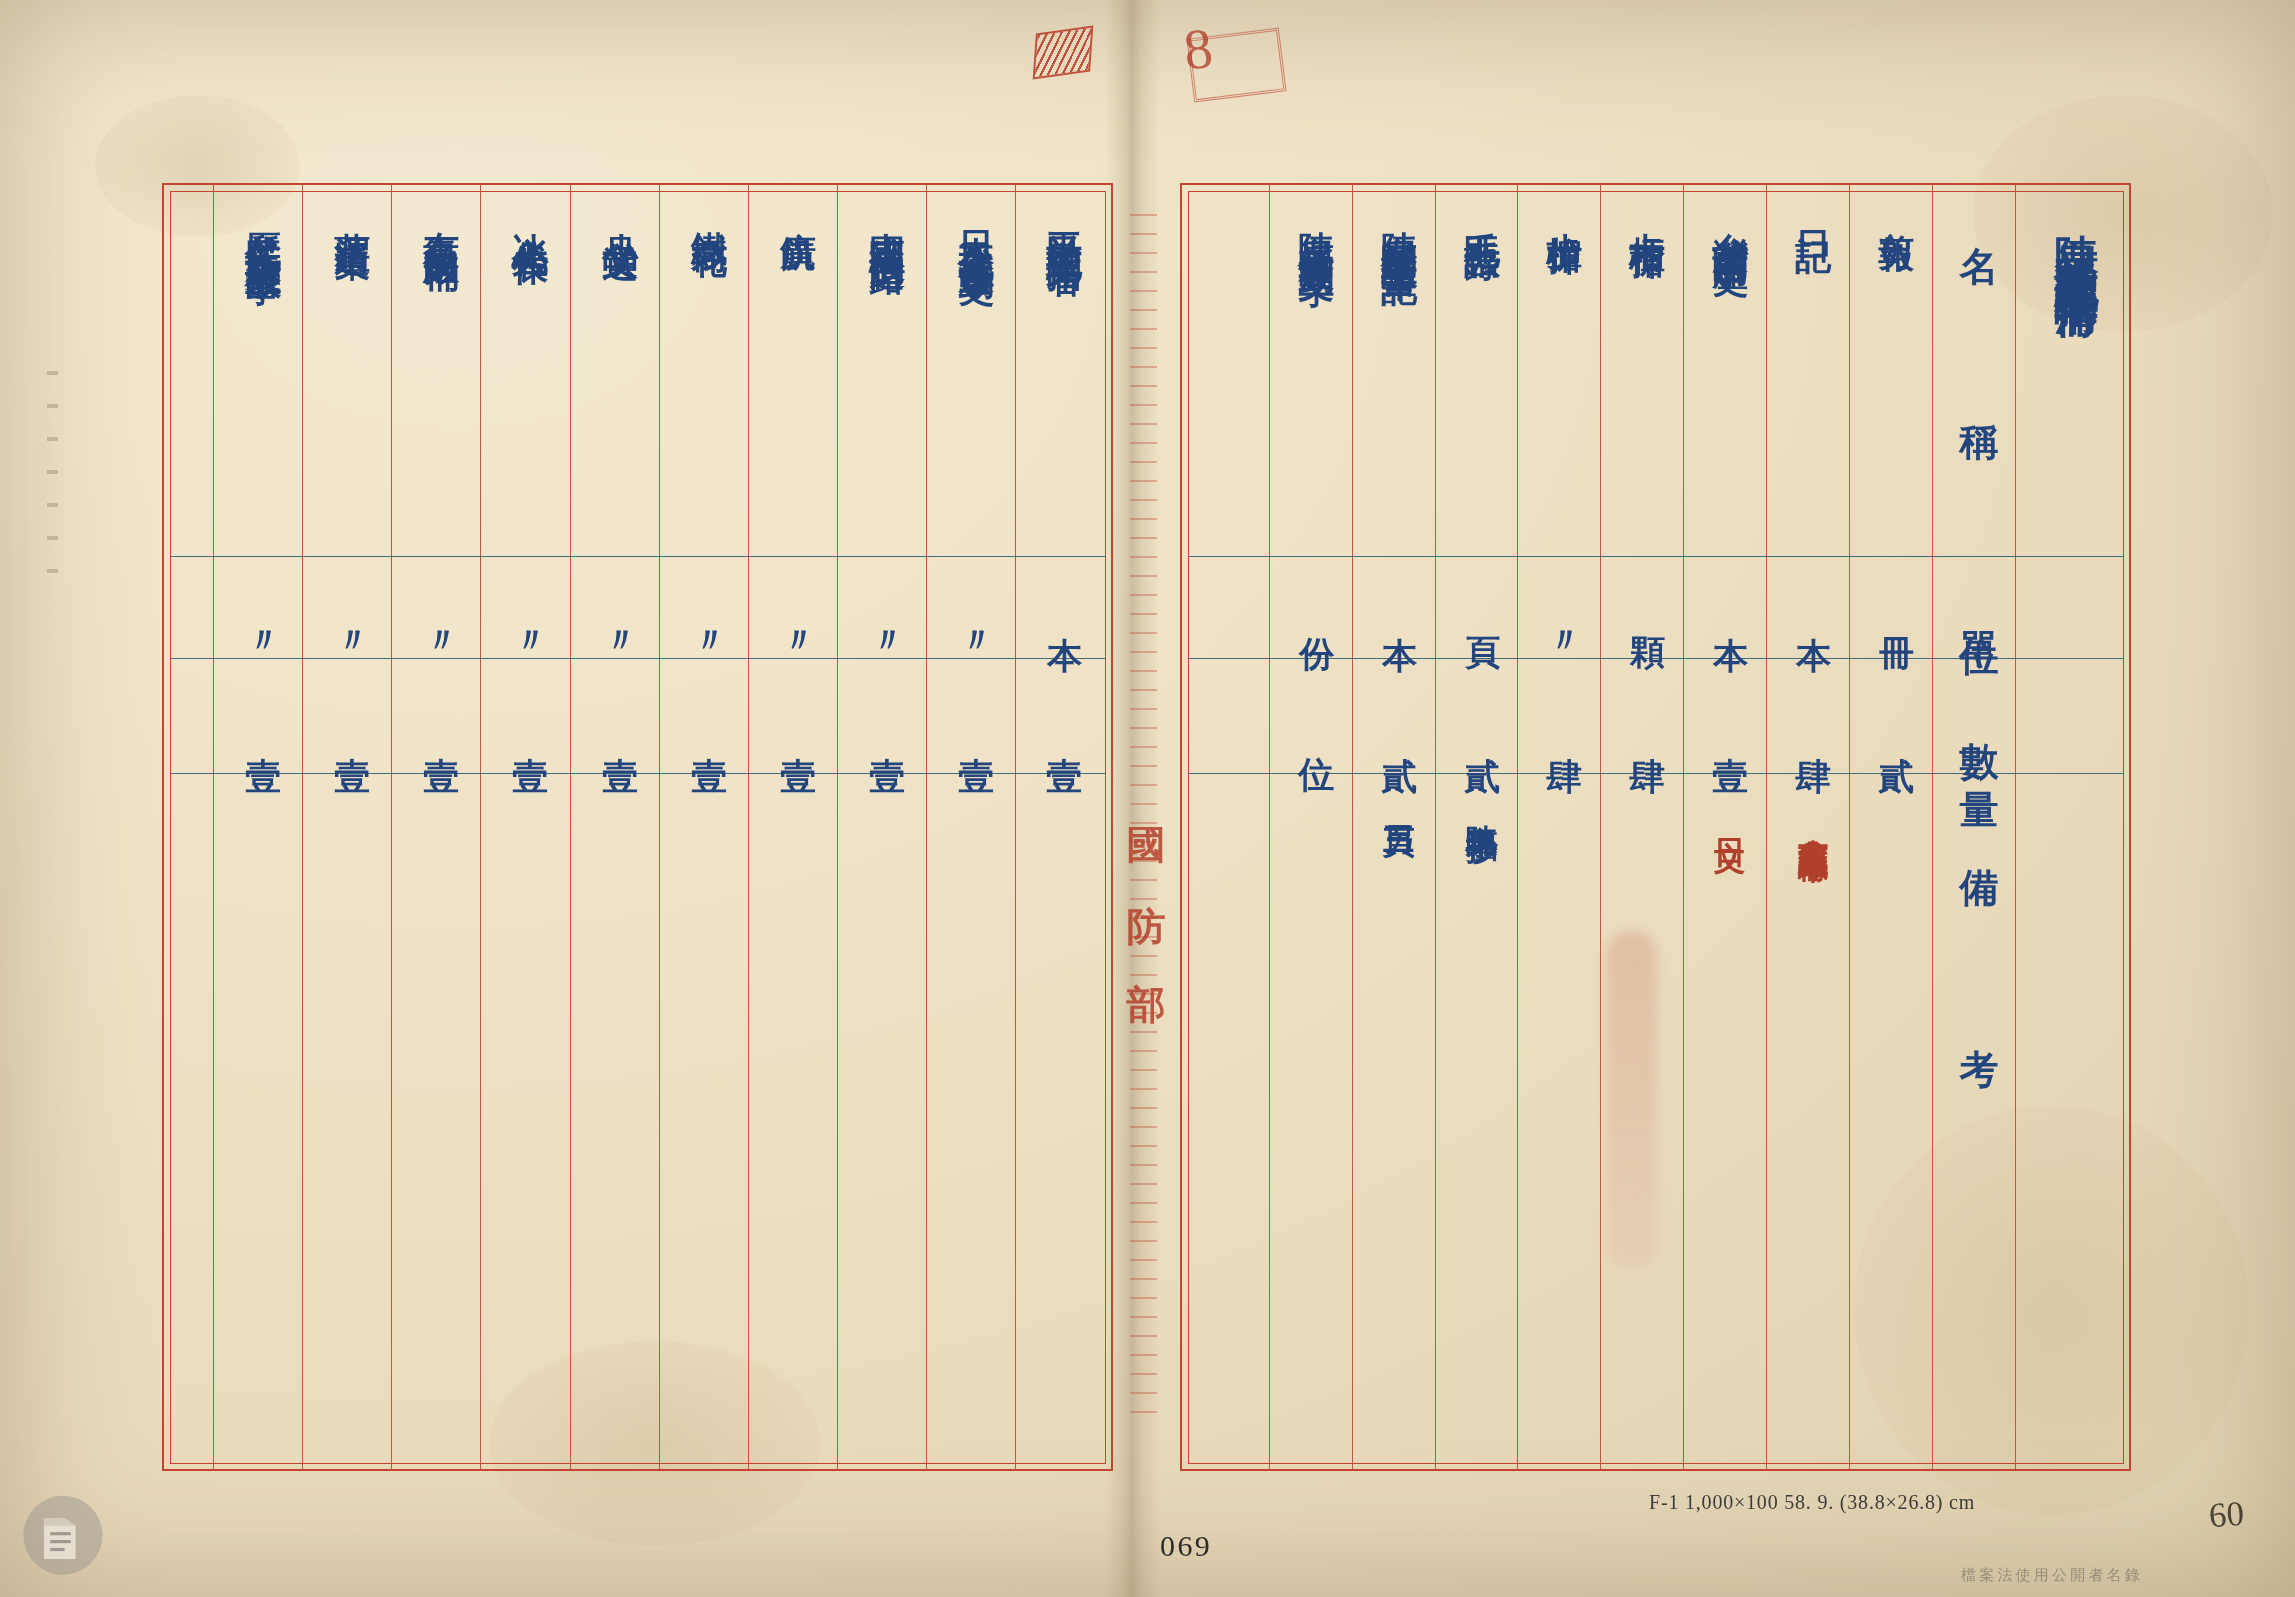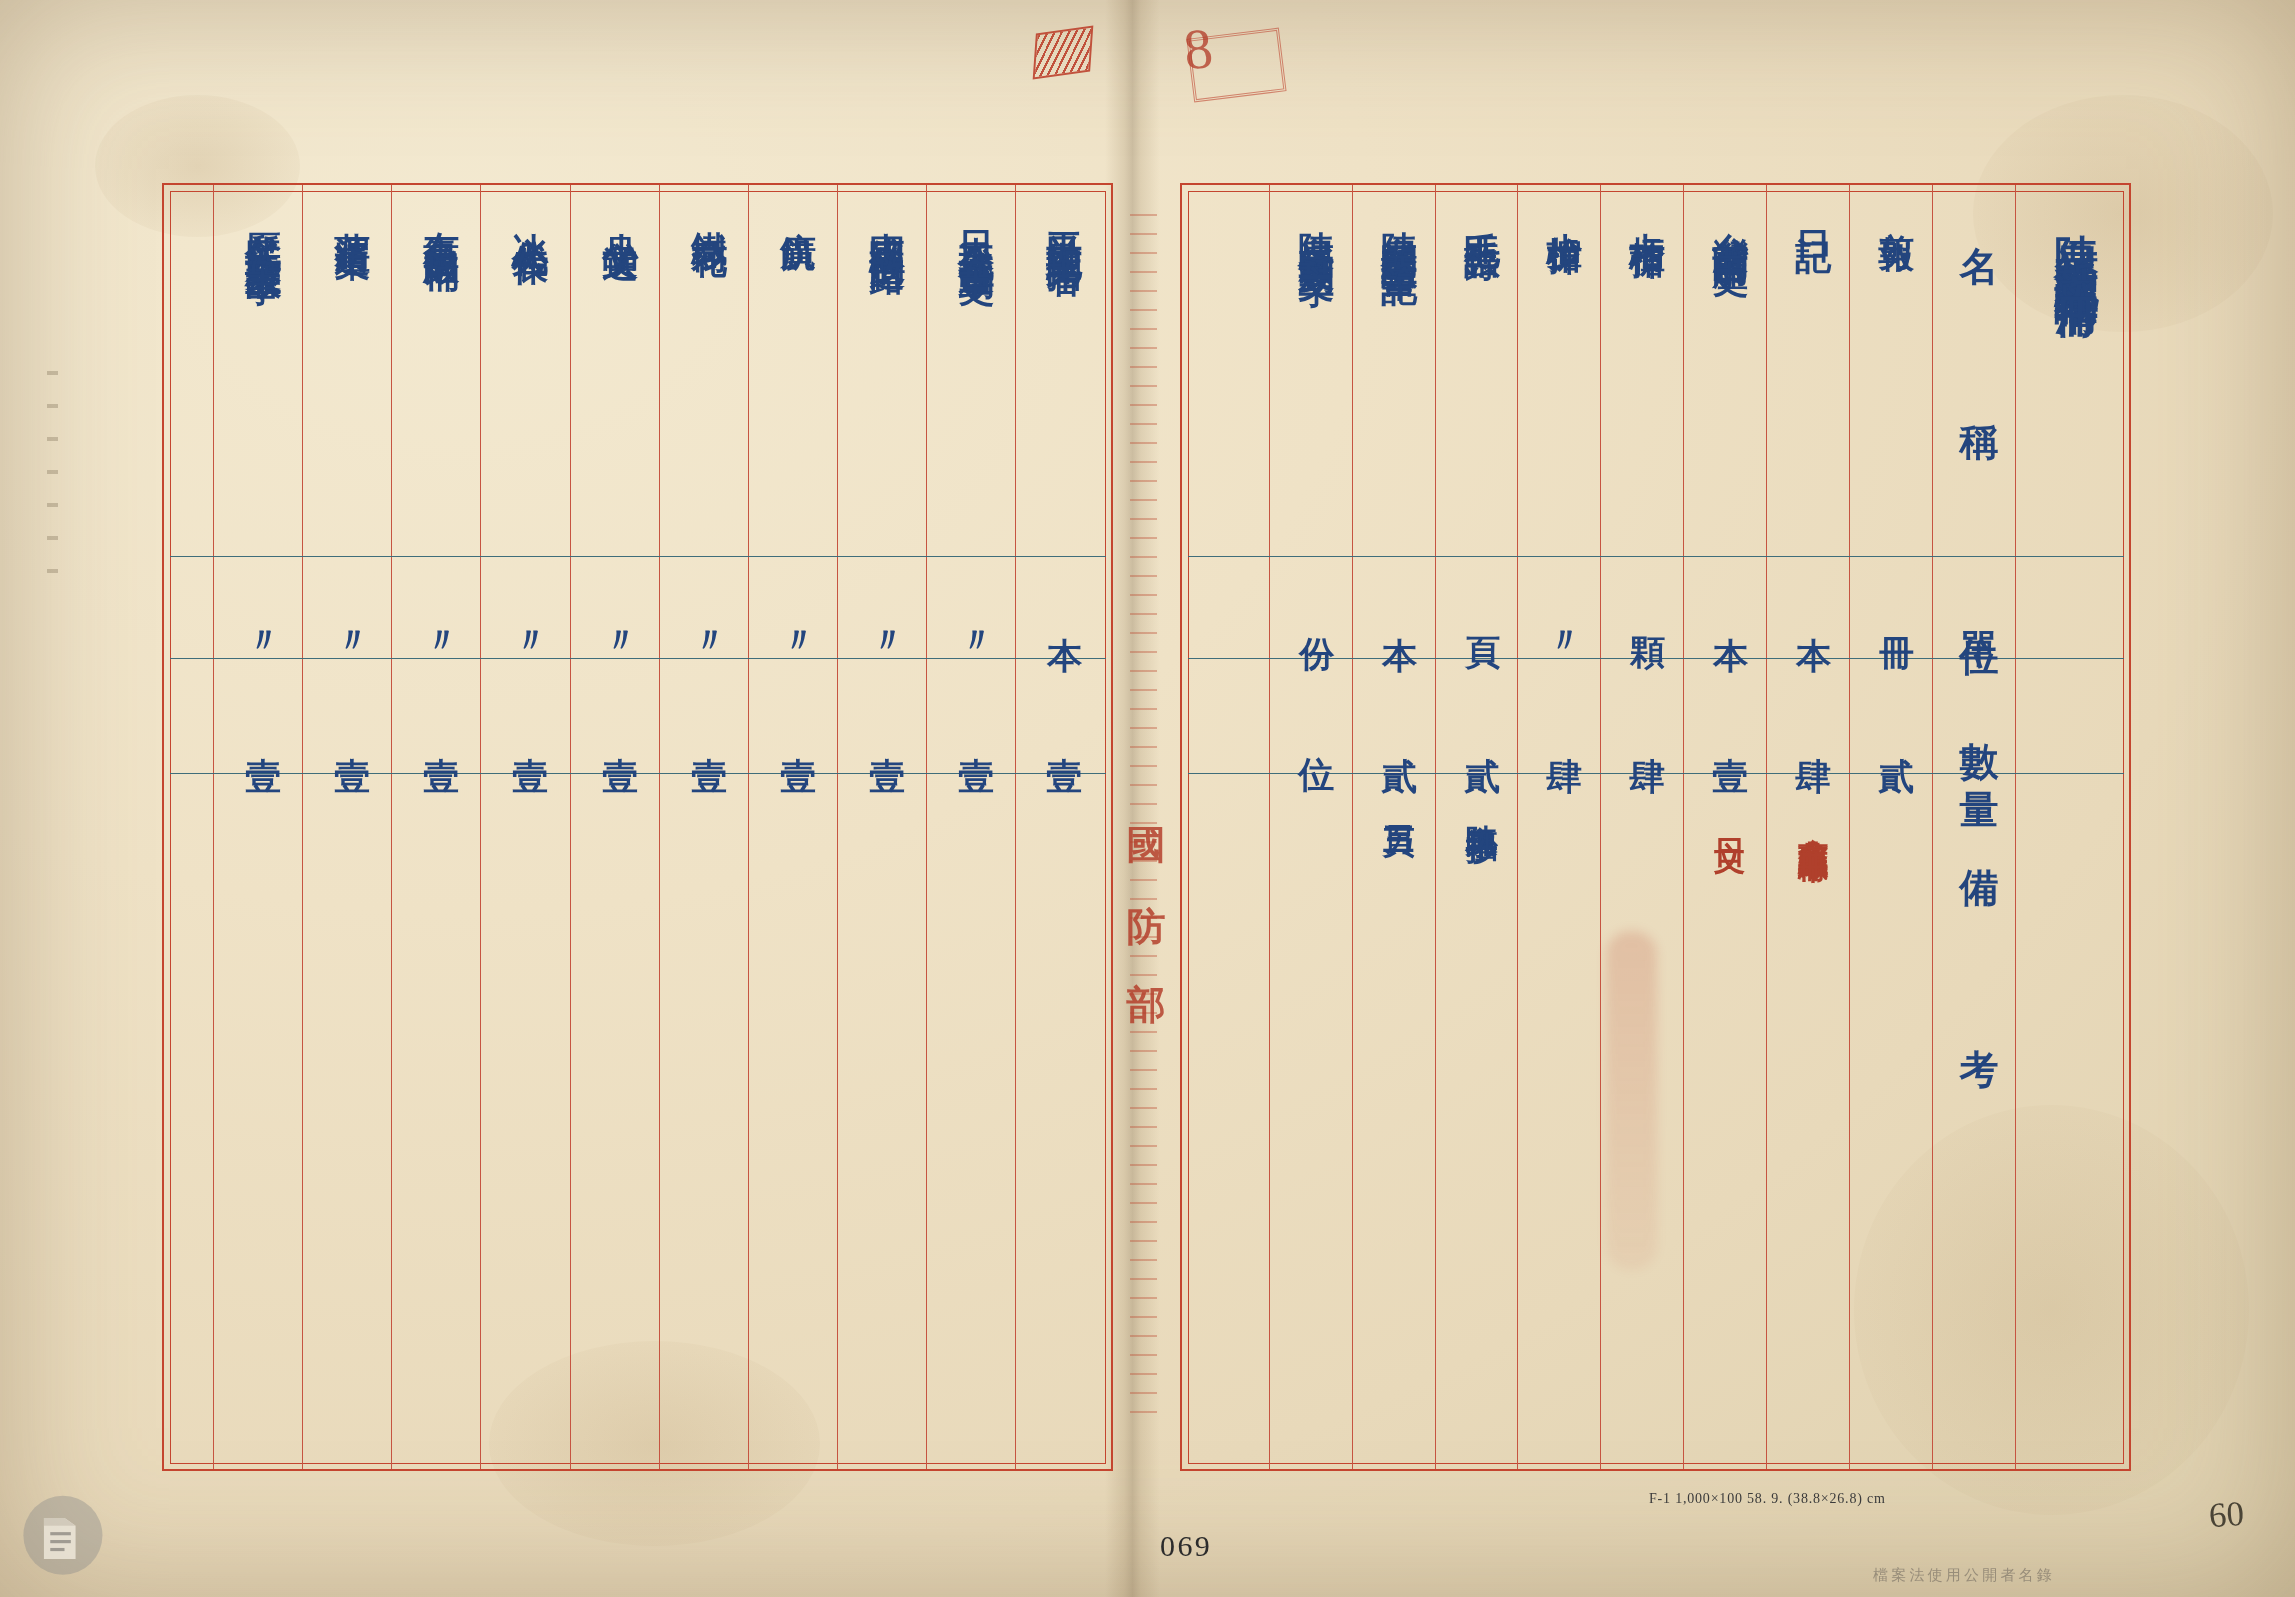--- a/index.html
+++ b/index.html
@@ -191,21 +191,21 @@
     filter: blur(5.5px);
     opacity: 0.6;
     border-radius: 24px;
   }
 
   
   .footer-spec {
     position: absolute;
     left: 1649px;
     top: 1491px;
-    font-size: 14px;
+    font-size: 20px;
     color: #3b3b3b;
     font-family: "Liberation Serif", serif;
     letter-spacing: 0.8px;
   }
   .page-number {
     position: absolute;
     left: 1160px;
     top: 1529px;
     font-size: 30px;
     color: #2c2c2c;
@@ -216,21 +216,21 @@
     position: absolute;
     left: 2209px;
     top: 1495px;
     font-size: 35px;
     color: #4a4436;
     font-family: "Liberation Serif", serif;
     transform: rotate(-4deg);
   }
   .watermark {
     position: absolute;
-    left: 1873px;
+    left: 1961px;
     top: 1566px;
     font-size: 15px;
     color: #8a8070;
     letter-spacing: 3.2px;
     opacity: 0.8;
   }
   .archive-logo {
     position: absolute;
     left: 17.4px;
     top: 1491px;

